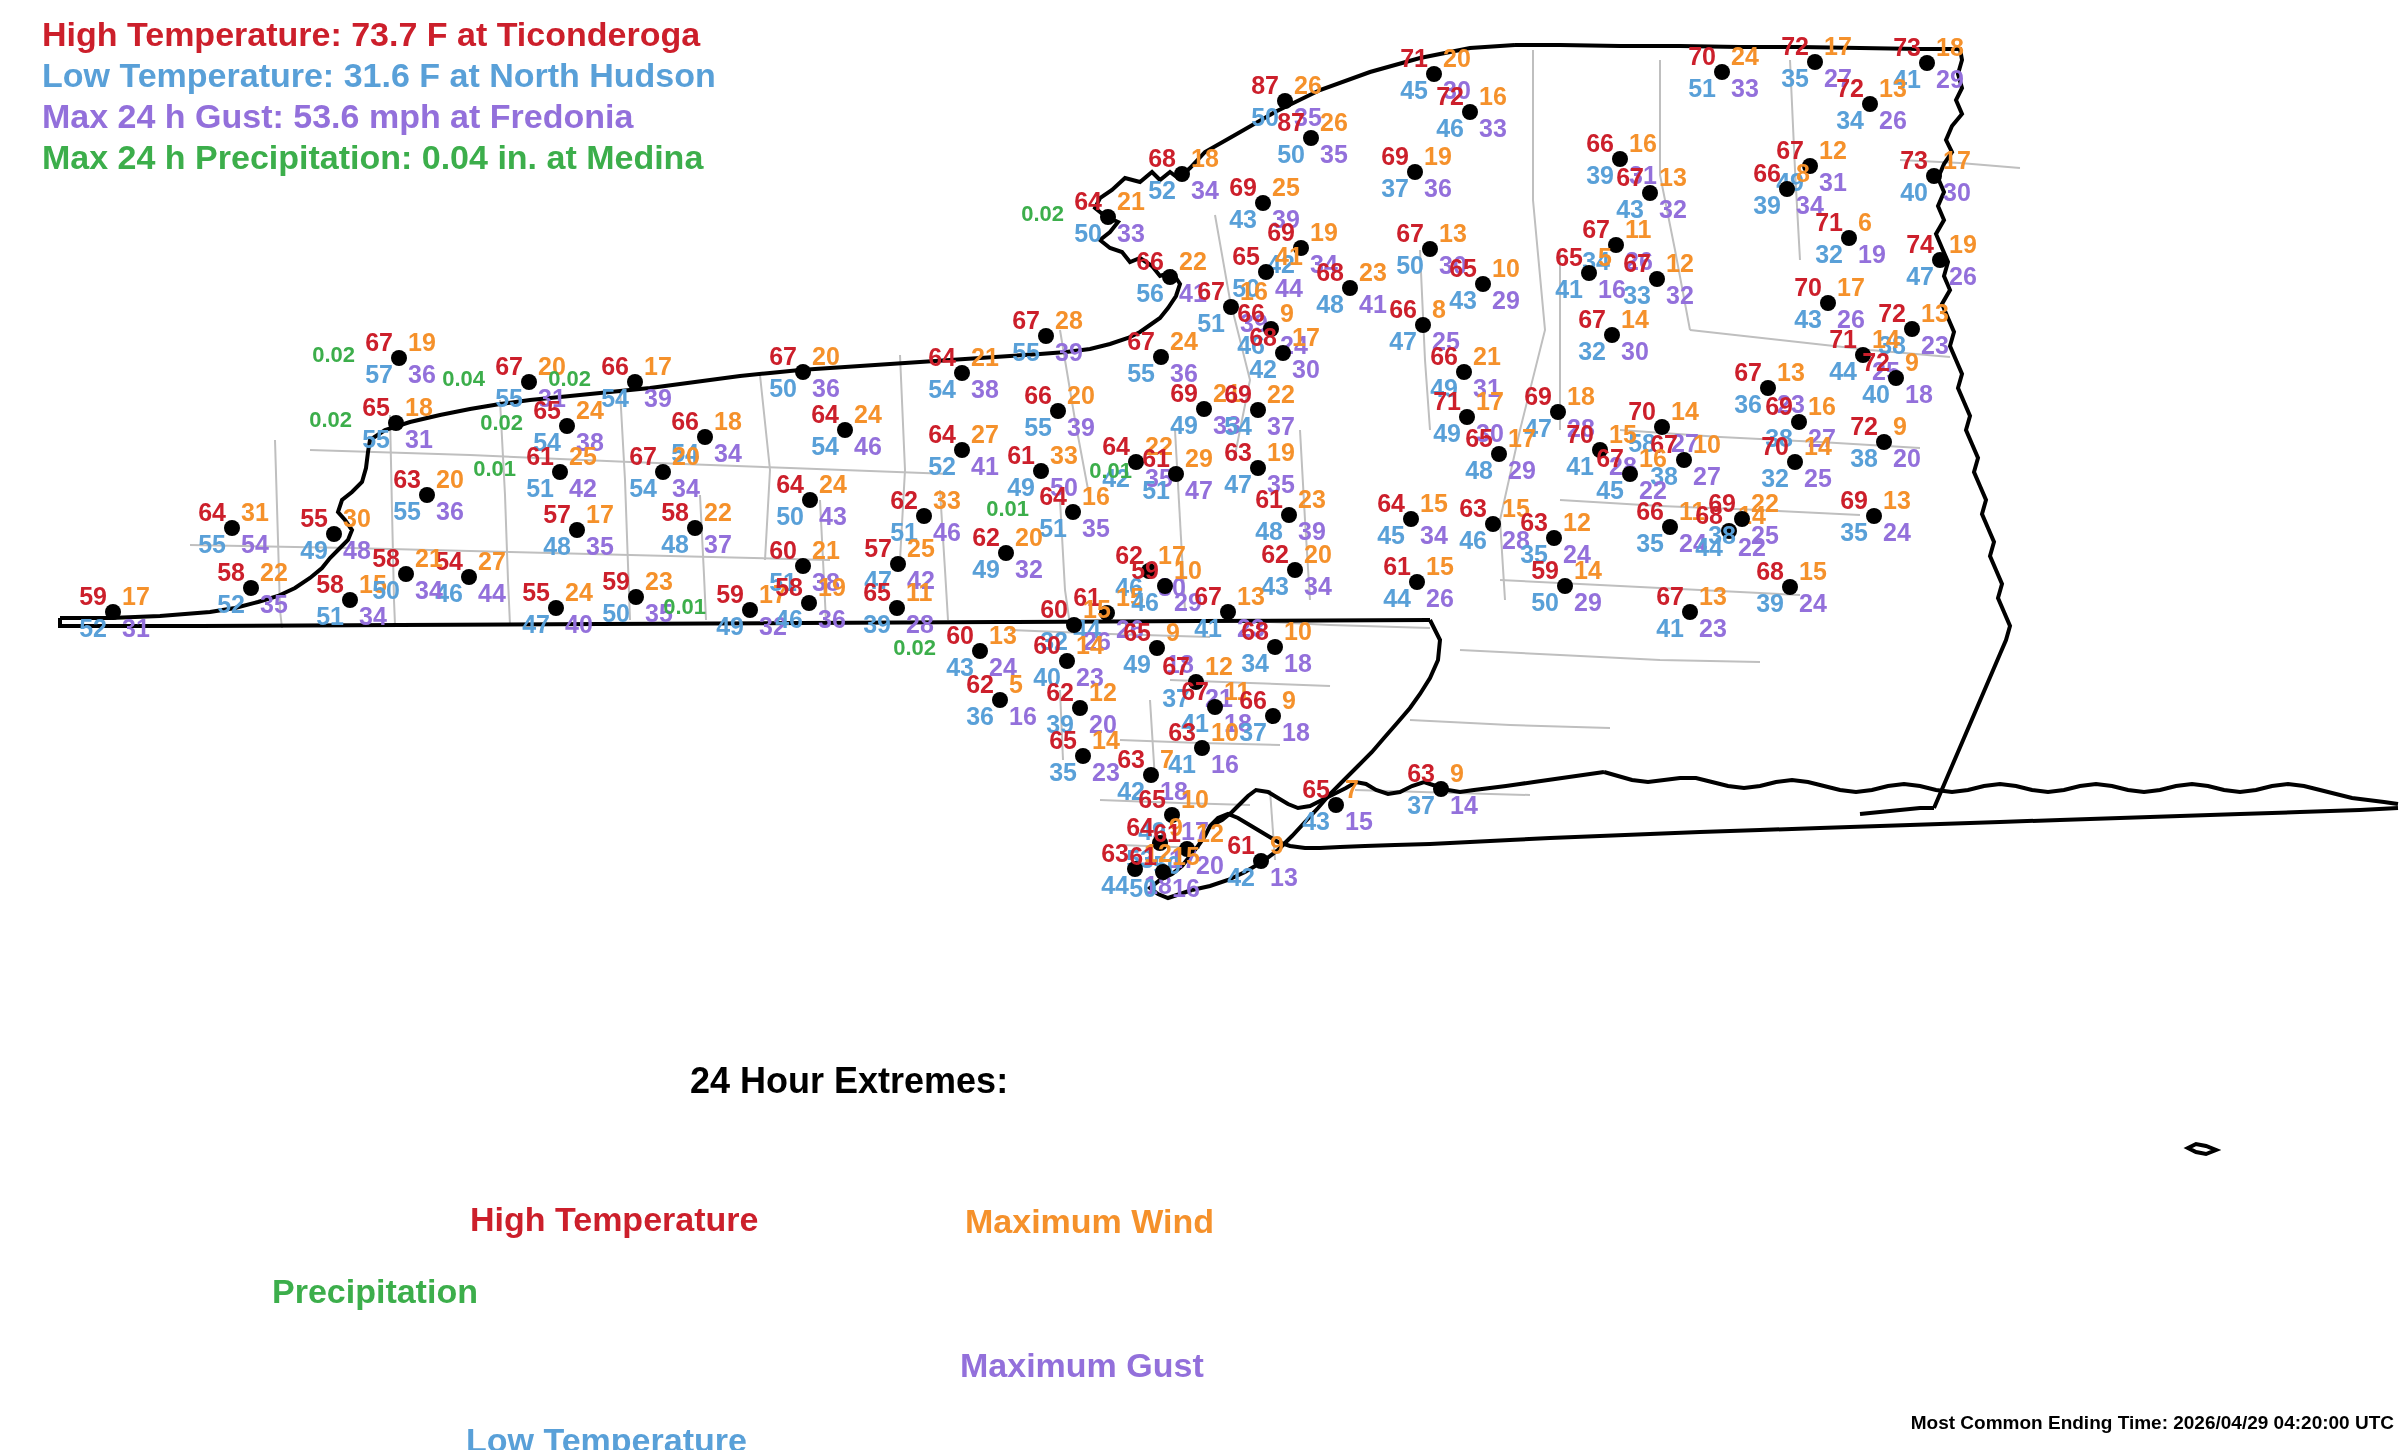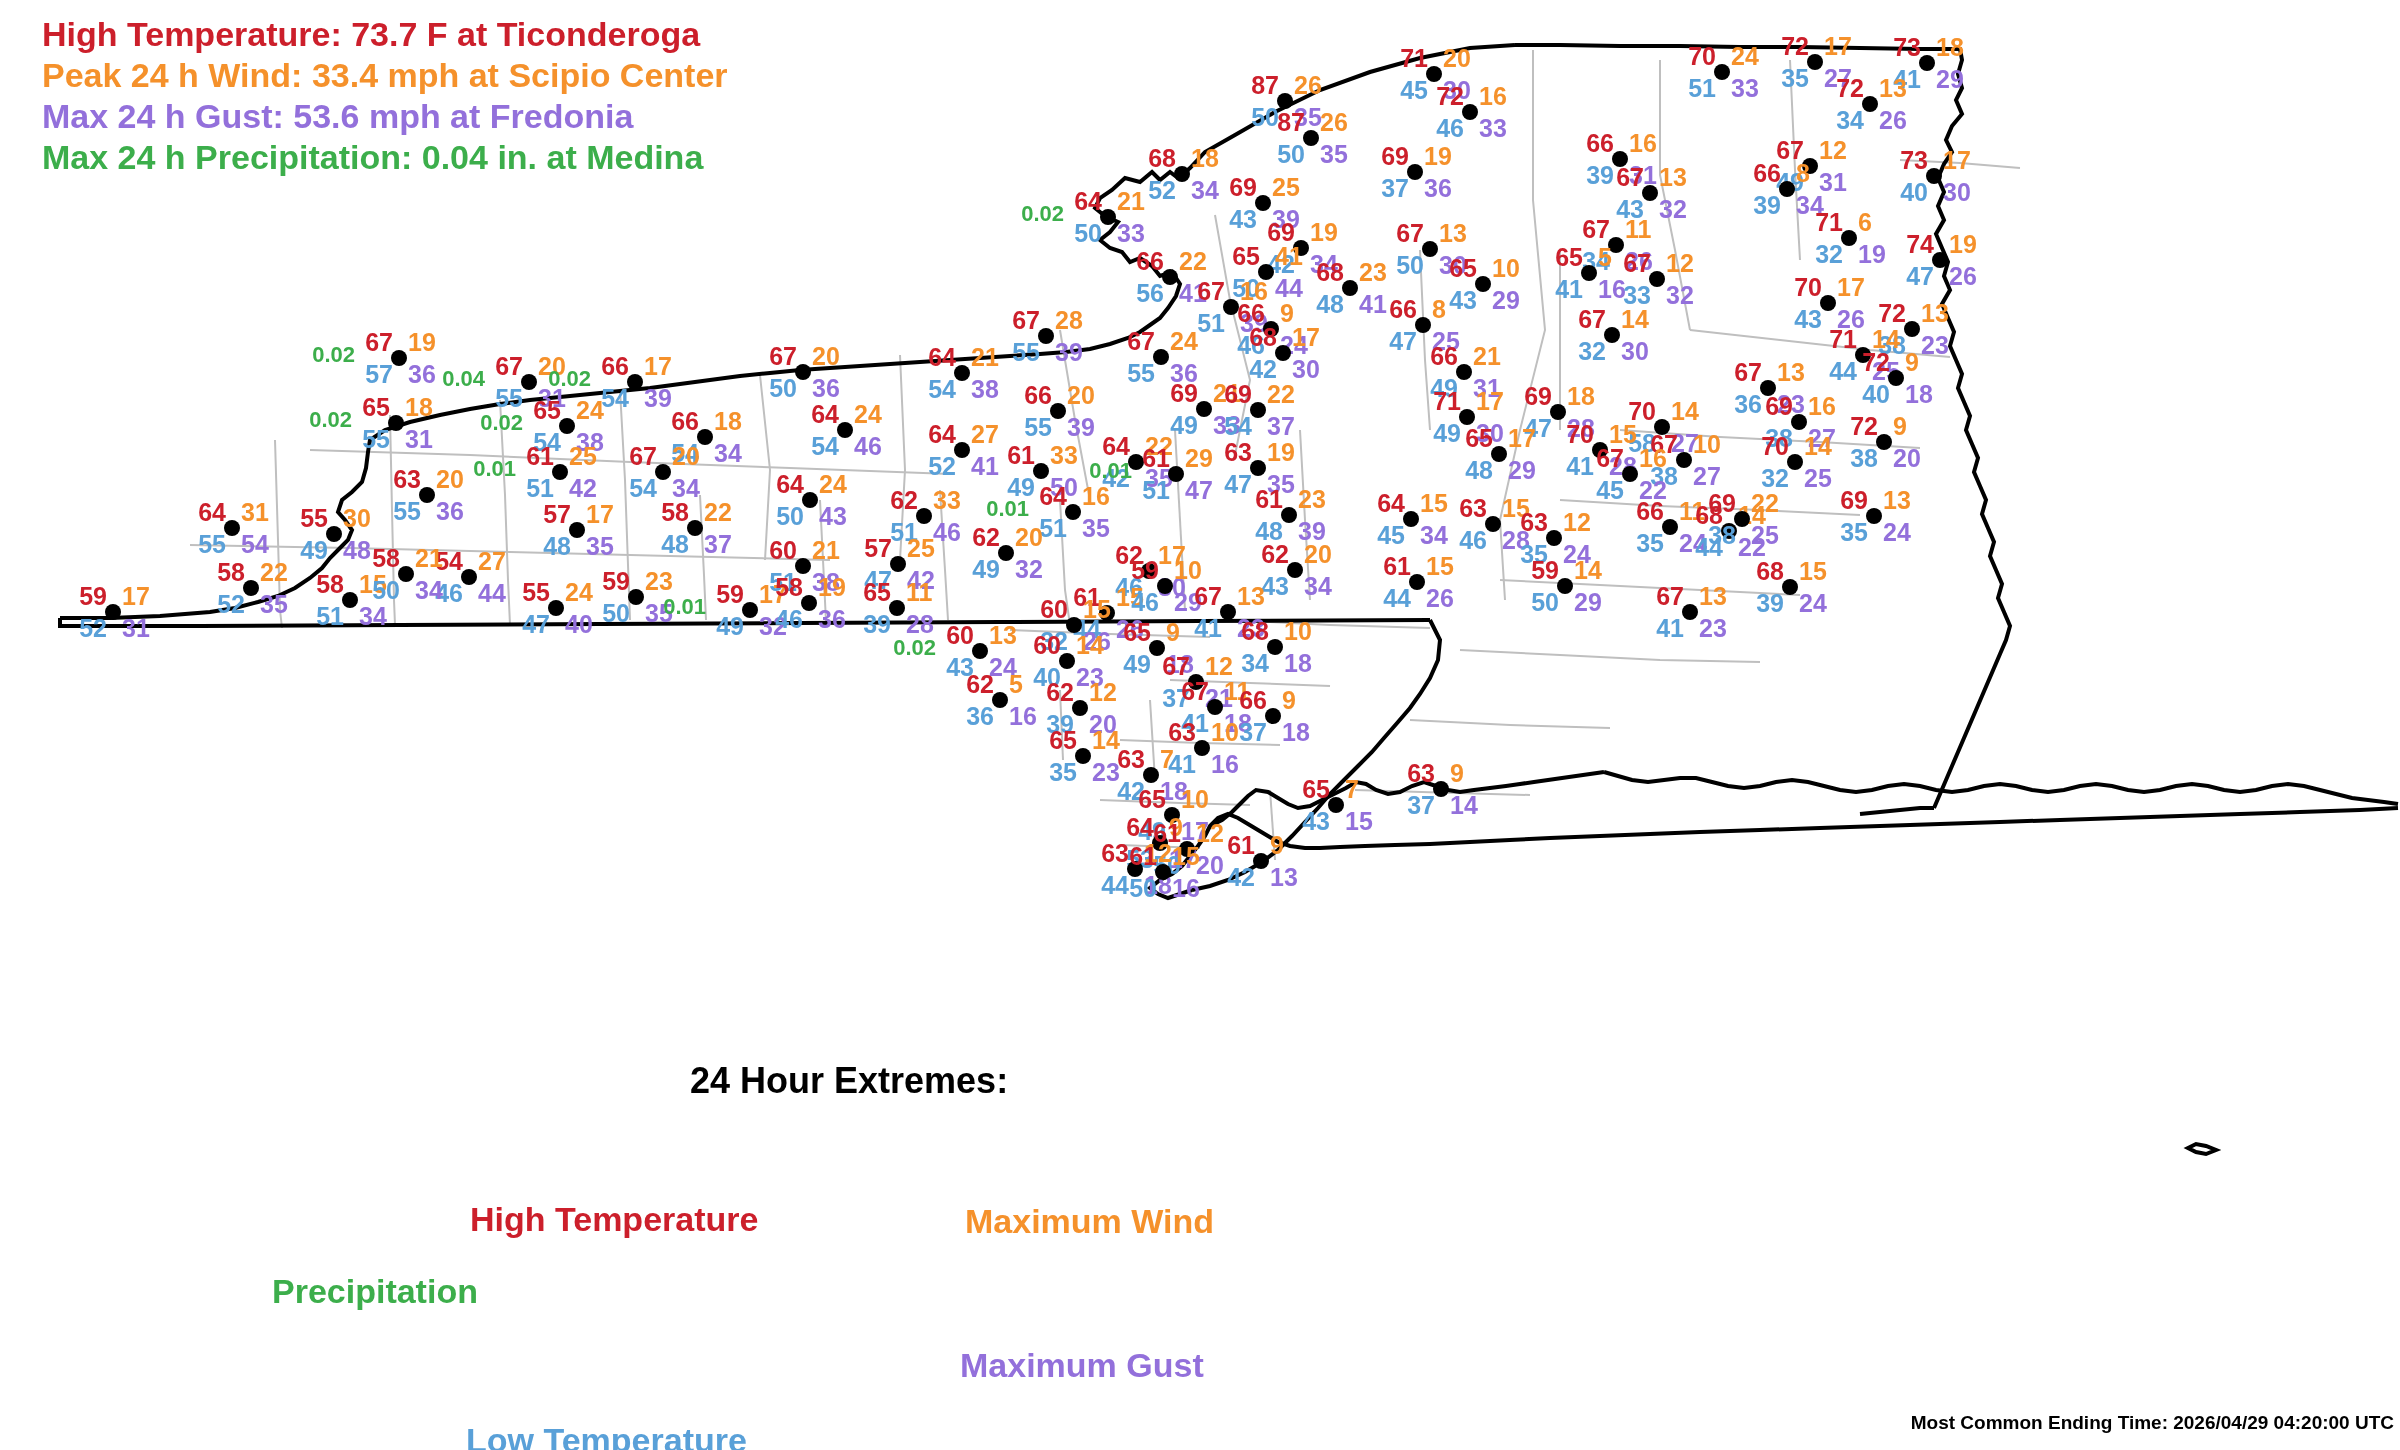--- a/index.html
+++ b/index.html
@@ -166,21 +166,21 @@
 
         <path d="M1934 808 L1920 808 L1900 810 L1880 812 L1860 814"></path>
 
         <path d="M2188 1148 L2196 1144 L2206 1146 L2216 1150 L2206 1154 L2196 1152 Z"></path>
       </g>
     </svg>
   </div>
 
   <div id="extremes">
     <div class="line c-high">High Temperature: 73.7 F at Ticonderoga</div>
-    <div class="line c-wind">Peak 24 h Wind: 33.4 mph at Scipio Center</div>
+    <div class="line c-low">Low Temperature: 31.6 F at North Hudson</div>
     <div class="line c-gust">Max 24 h Gust: 53.6 mph at Fredonia</div>
     <div class="line c-prec">Max 24 h Precipitation: 0.04 in. at Medina</div>
   </div>
 
   <div id="legend-title">24 Hour Extremes:</div>
   <div class="legend-item" id="lg-high">High Temperature</div>
   <div class="legend-item" id="lg-wind">Maximum Wind</div>
   <div class="legend-item" id="lg-prec">Precipitation</div>
   <div class="legend-item" id="lg-low">Low Temperature</div>
   <div class="legend-item" id="lg-gust">Maximum Gust</div>

